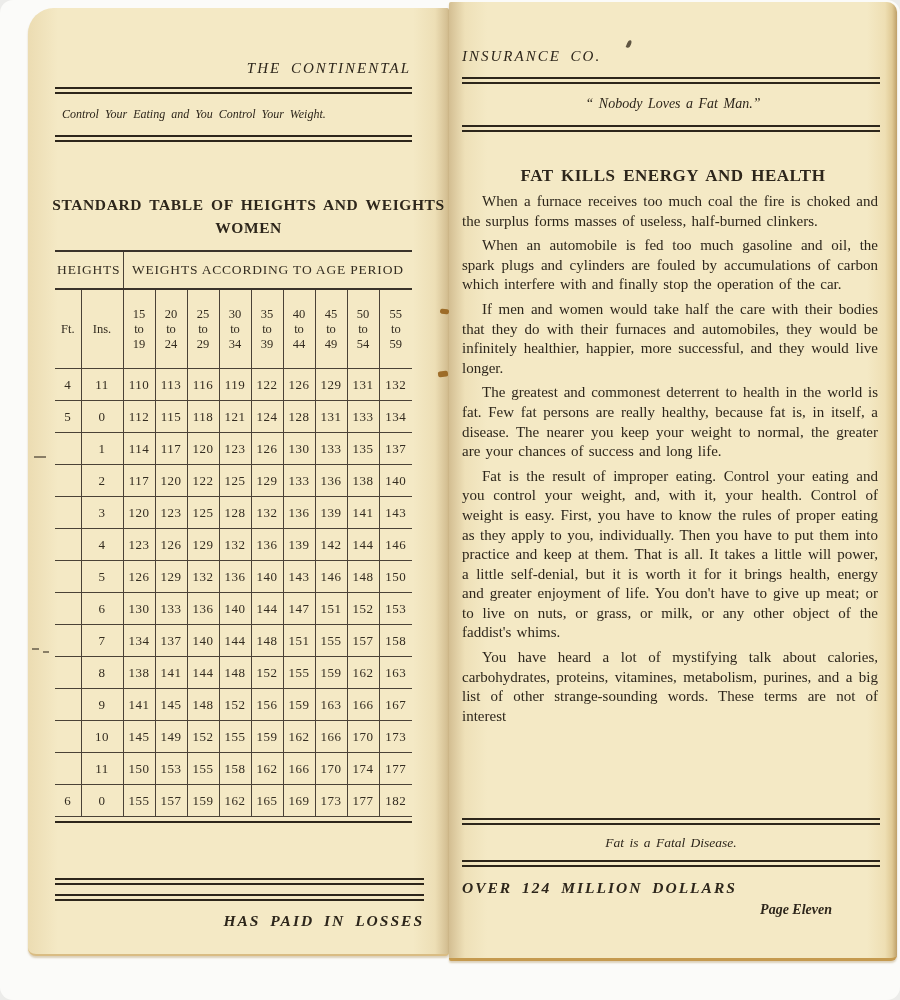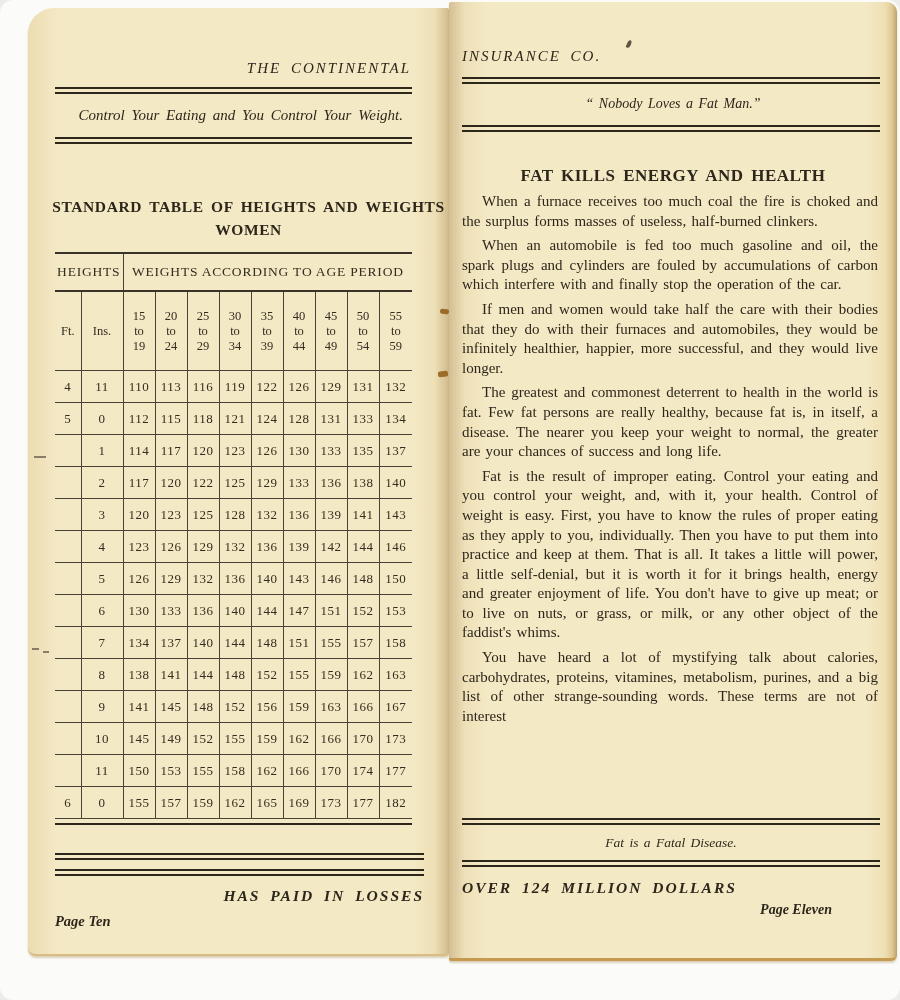--- a/index.html
+++ b/index.html
@@ -32,21 +32,21 @@
       #f4e9c5;
     border-bottom:3px solid #c59a4f;
     box-shadow:0 2px 2px rgba(160,130,70,0.35);
   }
   .rule-double { height:3px; border-top:2px solid #2d261b; border-bottom:2px solid #2d261b; }
 
   
   .lp-head { padding:52px 38px 0 0; text-align:right; font-style:italic; font-size:15px; letter-spacing:2px; word-spacing:4px; }
   .lp-rule { margin:10px 37px 0 27px; }
   .lp-rule2 { margin-top:13px; }
-  .lp-motto { margin-top:13px; text-align:right; font-style:italic; font-size:15px; word-spacing:3px; padding:0 46px; }
+  .lp-motto { margin-top:13px; text-align:left; font-style:italic; font-size:12px; word-spacing:3px; padding:0 34px; }
   .lp-title { margin-top:54px; text-align:center; font-weight:bold; font-size:15.5px; letter-spacing:0.6px; word-spacing:3px;margin-left:20px; }
   .lp-title .t2 { margin-top:5px; }
   .wtable { border-collapse:collapse; table-layout:fixed; width:357px; margin:13px 37px 0 27px; border-top:2px solid #3a332a; border-bottom:1px solid #4a4236; }
   .wtable th, .wtable td { font-weight:normal; text-align:center; vertical-align:middle; color:#332c20; }
   .wtable .grp th { font-size:13.5px; letter-spacing:0.8px; padding:10px 2px; border-bottom:2px solid #3a332a; }
   .wtable .grp th.gw { border-left:1px solid #4a4236; }
   .wtable .cols th { font-size:12.5px; line-height:1.18; padding:17px 0; border-bottom:1.5px solid #4a4236; }
   .wtable .cols th + th { border-left:1px solid #4a4236; }
   .wtable tbody td { font-size:13px; letter-spacing:0.5px; height:29px; }
   .wtable tbody td + td { border-left:1px solid #4a4236; }
@@ -313,21 +313,20 @@
             <td>182</td>
           </tr>
         </tbody>
       </table>
     <div class="table-close"></div>
 
     <div class="lp-footer">
       <div class="rule-double"></div>
       <div class="rule-double f-rule2"></div>
       <div class="f-banner">HAS PAID IN LOSSES</div>
-      <div class="f-pageno">Page Ten</div>
     </div>
   </div>
 
   <div class="page page-right">
     <div class="rp-head">INSURANCE CO.</div>
     <div class="rule-double rp-rule"></div>
     <div class="rp-motto">“ Nobody Loves a Fat Man.”</div>
     <div class="rule-double rp-rule rp-rule2"></div>
     <div class="rp-heading">FAT KILLS ENERGY AND HEALTH</div>
     <div class="rp-body">

